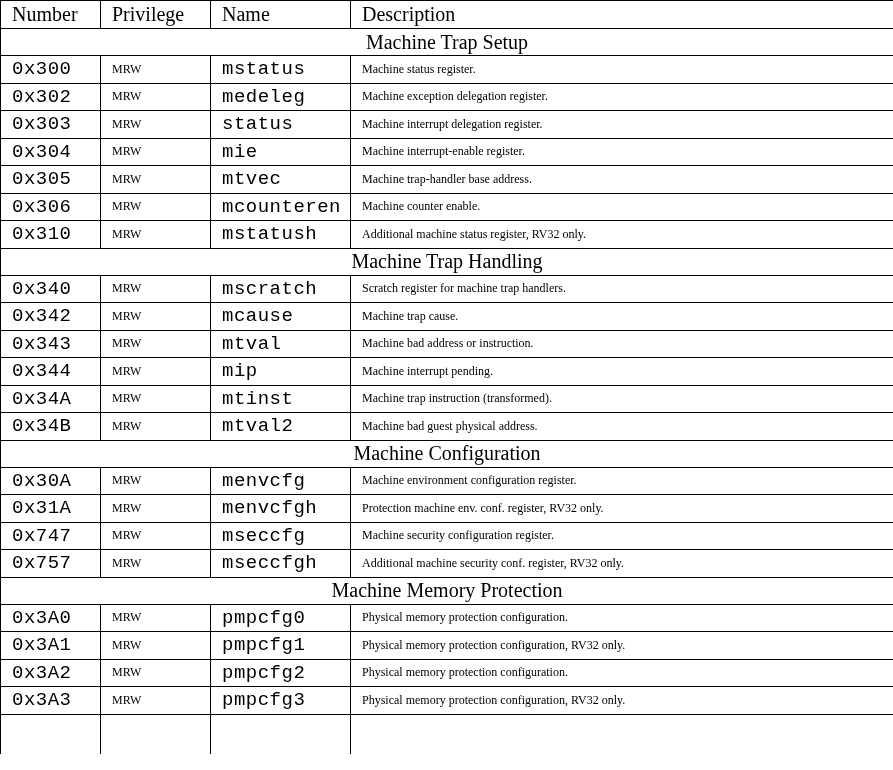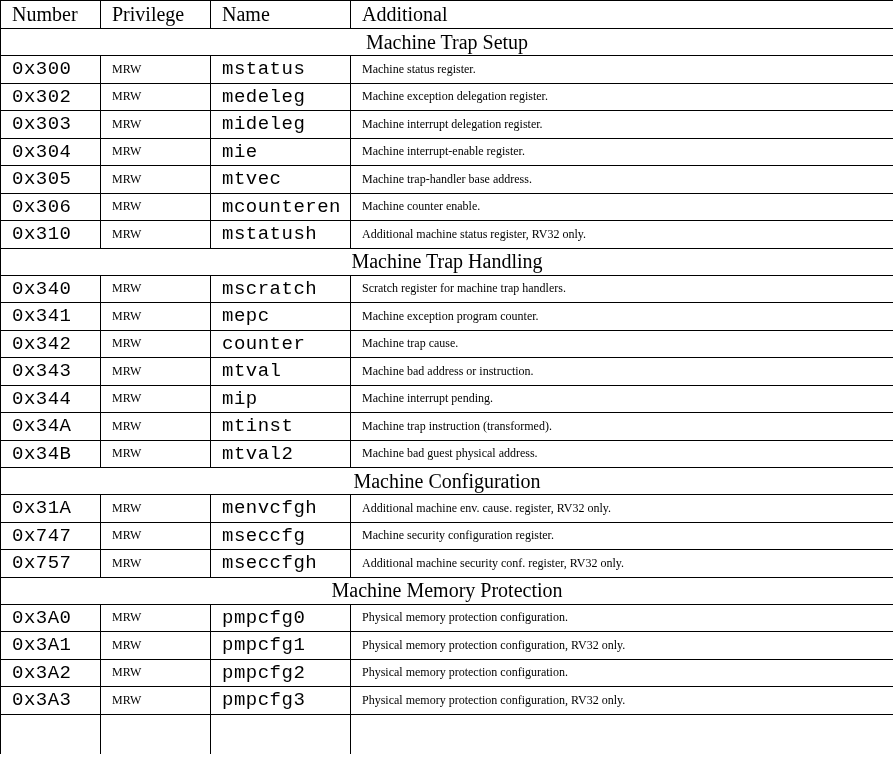--- a/index.html
+++ b/index.html
@@ -71,21 +71,21 @@
       <col style="width:100px">
       <col style="width:110px">
       <col style="width:140px">
       <col style="width:543px">
     </colgroup>
     <thead>
       <tr>
           <th>Number</th>
           <th>Privilege</th>
           <th>Name</th>
-          <th>Additional</th>
+          <th>Description</th>
         </tr>
     </thead>
     <tbody>
         <tr class="section-row">
           <td colspan="4">Machine Trap Setup</td>
         </tr>
         <tr class="data-row">
           <td class="c-mono">0x300</td>
           <td class="c-serif">MRW</td>
           <td class="c-mono">mstatus</td>
@@ -93,21 +93,21 @@
         </tr>
         <tr class="data-row">
           <td class="c-mono">0x302</td>
           <td class="c-serif">MRW</td>
           <td class="c-mono">medeleg</td>
           <td class="c-serif">Machine exception delegation register.</td>
         </tr>
         <tr class="data-row">
           <td class="c-mono">0x303</td>
           <td class="c-serif">MRW</td>
-          <td class="c-mono">mideleg</td>
+          <td class="c-mono">status</td>
           <td class="c-serif">Machine interrupt delegation register.</td>
         </tr>
         <tr class="data-row">
           <td class="c-mono">0x304</td>
           <td class="c-serif">MRW</td>
           <td class="c-mono">mie</td>
           <td class="c-serif">Machine interrupt-enable register.</td>
         </tr>
         <tr class="data-row">
           <td class="c-mono">0x305</td>
@@ -130,29 +130,23 @@
         <tr class="section-row">
           <td colspan="4">Machine Trap Handling</td>
         </tr>
         <tr class="data-row">
           <td class="c-mono">0x340</td>
           <td class="c-serif">MRW</td>
           <td class="c-mono">mscratch</td>
           <td class="c-serif">Scratch register for machine trap handlers.</td>
         </tr>
         <tr class="data-row">
-          <td class="c-mono">0x341</td>
-          <td class="c-serif">MRW</td>
-          <td class="c-mono">mepc</td>
-          <td class="c-serif">Machine exception program counter.</td>
-        </tr>
-        <tr class="data-row">
           <td class="c-mono">0x342</td>
           <td class="c-serif">MRW</td>
-          <td class="c-mono">counter</td>
+          <td class="c-mono">mcause</td>
           <td class="c-serif">Machine trap cause.</td>
         </tr>
         <tr class="data-row">
           <td class="c-mono">0x343</td>
           <td class="c-serif">MRW</td>
           <td class="c-mono">mtval</td>
           <td class="c-serif">Machine bad address or instruction.</td>
         </tr>
         <tr class="data-row">
           <td class="c-mono">0x344</td>
@@ -169,24 +163,30 @@
         <tr class="data-row">
           <td class="c-mono">0x34B</td>
           <td class="c-serif">MRW</td>
           <td class="c-mono">mtval2</td>
           <td class="c-serif">Machine bad guest physical address.</td>
         </tr>
         <tr class="section-row">
           <td colspan="4">Machine Configuration</td>
         </tr>
         <tr class="data-row">
+          <td class="c-mono">0x30A</td>
+          <td class="c-serif">MRW</td>
+          <td class="c-mono">menvcfg</td>
+          <td class="c-serif">Machine environment configuration register.</td>
+        </tr>
+        <tr class="data-row">
           <td class="c-mono">0x31A</td>
           <td class="c-serif">MRW</td>
           <td class="c-mono">menvcfgh</td>
-          <td class="c-serif">Additional machine env. cause. register, RV32 only.</td>
+          <td class="c-serif">Protection machine env. conf. register, RV32 only.</td>
         </tr>
         <tr class="data-row">
           <td class="c-mono">0x747</td>
           <td class="c-serif">MRW</td>
           <td class="c-mono">mseccfg</td>
           <td class="c-serif">Machine security configuration register.</td>
         </tr>
         <tr class="data-row">
           <td class="c-mono">0x757</td>
           <td class="c-serif">MRW</td>

